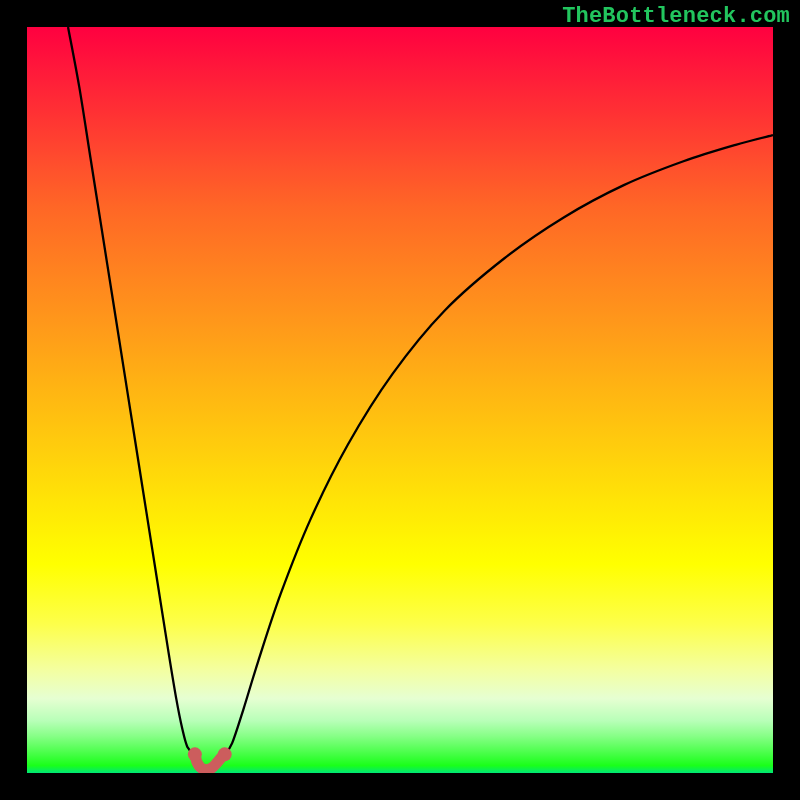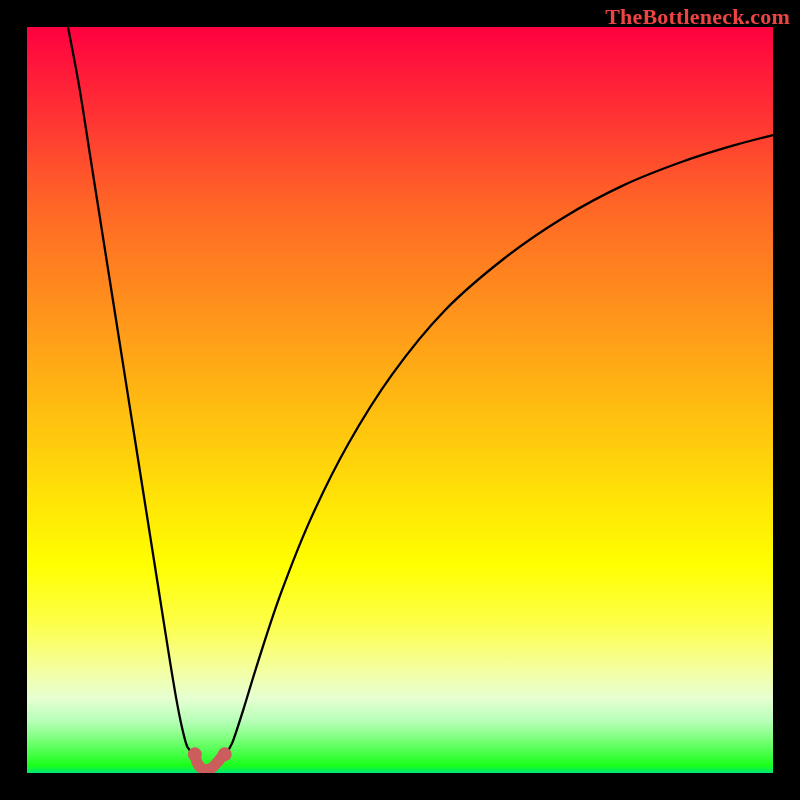--- a/index.html
+++ b/index.html
@@ -52,24 +52,24 @@
   svg.curves {
     position: absolute;
     inset: 0;
     width: 100%;
     height: 100%;
   }
   .watermark {
     position: absolute;
     top: 4px;
     right: 10px;
-    font-family: Liberation Serif, serif;
+    font-family: Liberation Mono, monospace;
     font-size: 22px;
     font-weight: 600;
-    color: #ef4444;
+    color: #22c55e;
     letter-spacing: 0.2px;
     user-select: none;
   }
 </style>
 </head>
 <body>
 
 <div class="stage">
   <div class="watermark">TheBottleneck.com</div>
   <div class="plot">

